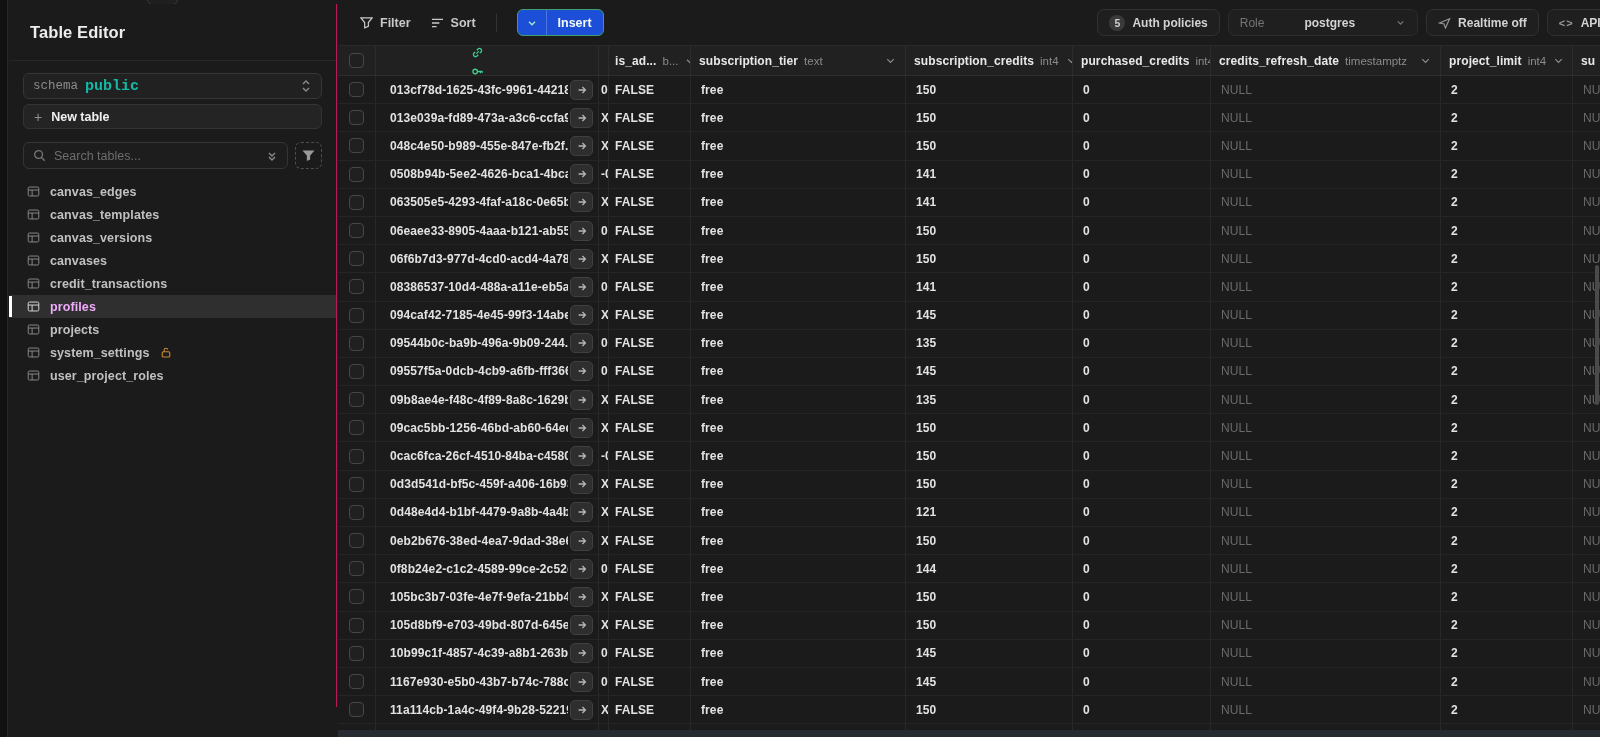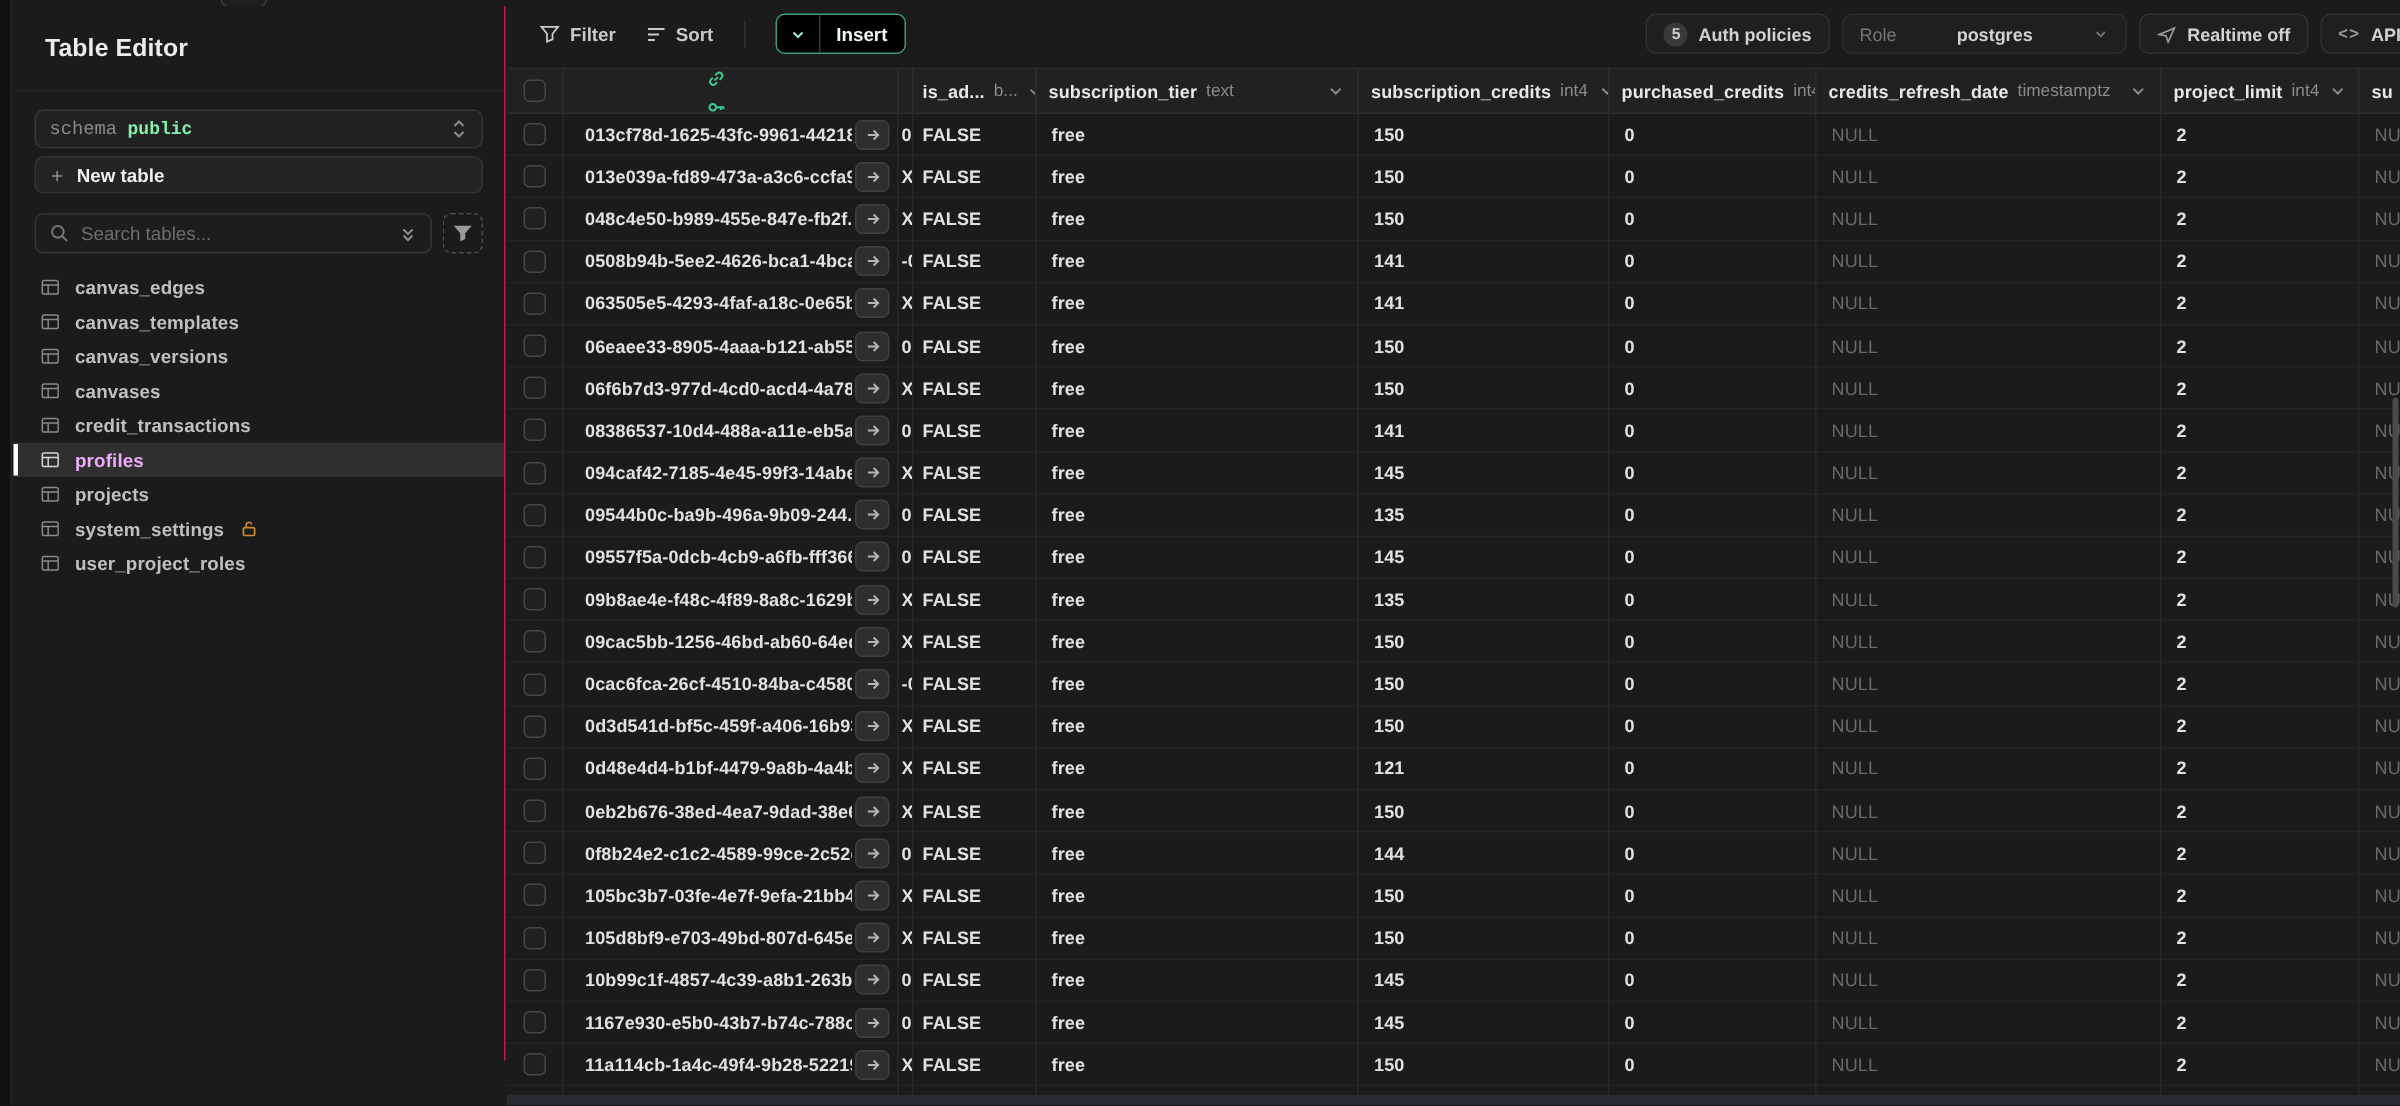--- a/index.html
+++ b/index.html
@@ -12,21 +12,21 @@
   .top-remnant { position:absolute; left:147px; top:-6px; width:31px; height:11px; border:1px solid #3a3a3a; border-radius:7px; background:#1f1f1f; }
 
   
   .sidebar { position:absolute; left:9px; top:4px; width:328px; height:703px; background:#1b1b1b; border-right:1px solid #be185d; }
   .sb-header { height:57px; border-bottom:1px solid #282828; display:flex; align-items:center; padding-left:21px; }
   .sb-title { font-size:16.5px; font-weight:700; color:#ededed; letter-spacing:.1px; }
   .sb-content { padding:12px 14px 0 14px; }
   .schema-select { height:26px; border:1px solid #363636; background:#212121; border-radius:6px;
     display:flex; align-items:center; gap:7px; padding:0 9px; margin-bottom:5px; cursor:pointer;font-family:Liberation Mono, monospace; }
   .schema-select .lbl { color:#8b8b8b; font-size:12.5px; }
-  .schema-select .val { color:#86efac; font-size:12px; font-weight:700; flex:1; }
+  .schema-select .val { color:#14b8a6; font-size:15px; font-weight:700; flex:1; }
   .btn-newtable { width:100%; height:25px; border:1px solid #343434; background:#242424; border-radius:6px;
     display:flex; align-items:center; gap:9px; padding:0 10px; color:#f0f0f0; font-size:12.5px; font-weight:700; cursor:pointer; }
   .plus { color:#8f8f8f; font-size:14px; font-weight:400; line-height:1; }
   .search-row { display:flex; gap:7px; margin-top:13px; }
   .search-box { flex:1; height:27px; border:1px solid #353535; background:#1d1d1d; border-radius:6px;
     display:flex; align-items:center; gap:8px; padding:0 9px; }
   .search-box .ph { flex:1; color:#6d6d6d; font-size:12.5px; }
   .filter-sq { width:27px; height:27px; border:1px dashed #4f4f4f; border-radius:6px; background:transparent;
     display:flex; align-items:center; justify-content:center; cursor:pointer; }
   .tables-list { margin:11px -14px 0 -14px; }
@@ -38,21 +38,21 @@
   .side-item.selected .slabel { color:#f0abfc; }
   .side-item.selected .tico { color:#d8d8d8; }
   .side-item .lockico { display:flex; margin-left:1px; }
 
   
   .main { position:absolute; left:338px; top:0; width:1262px; height:737px; background:#1b1b1b; }
   .toolbar { height:46px; border-bottom:1px solid #2a2a2a; display:flex; align-items:center; padding:0 12px; }
   .tb-btn { display:flex; align-items:center; gap:7px; color:#c9c9c9; font-size:12.5px; font-weight:700;
     background:none; border:none; padding:0 10px; height:26px; cursor:pointer; }
   .tb-div { width:1px; height:18px; background:#333; margin:0 10px; }
-  .btn-insert { display:flex; align-items:center; height:27px; background:#000000; border:1px solid #3e9e71;
+  .btn-insert { display:flex; align-items:center; height:27px; background:#1d4ed8; border:1px solid #3e9e71;
     border-radius:6px; overflow:hidden; cursor:pointer; margin-left:10px; }
   .btn-insert .seg-chev { display:flex; align-items:center; padding:0 8px; height:100%; border-right:1px solid rgba(255,255,255,.22); }
   .btn-insert .seg-label { padding:0 11px; color:#f3fbf6; font-size:12.5px; font-weight:700; }
   .tb-right { margin-left:auto; display:flex; align-items:center; gap:8px; }
   .pill { display:flex; align-items:center; gap:7px; height:27px; padding:0 11px; border:1px solid #313131;
     background:#1f1f1f; border-radius:7px; color:#d2d2d2; font-size:12px; font-weight:700; cursor:pointer; white-space:nowrap; }
   .badge5 { width:16px; height:16px; border-radius:50%; background:#3a3a3a; color:#cfcfcf;
     font-size:10.5px; font-weight:700; display:flex; align-items:center; justify-content:center; }
   .pill.role { border-color:#2c2c2c;gap:40px; }
   .pill.role .dim { color:#757575; font-weight:400; }

